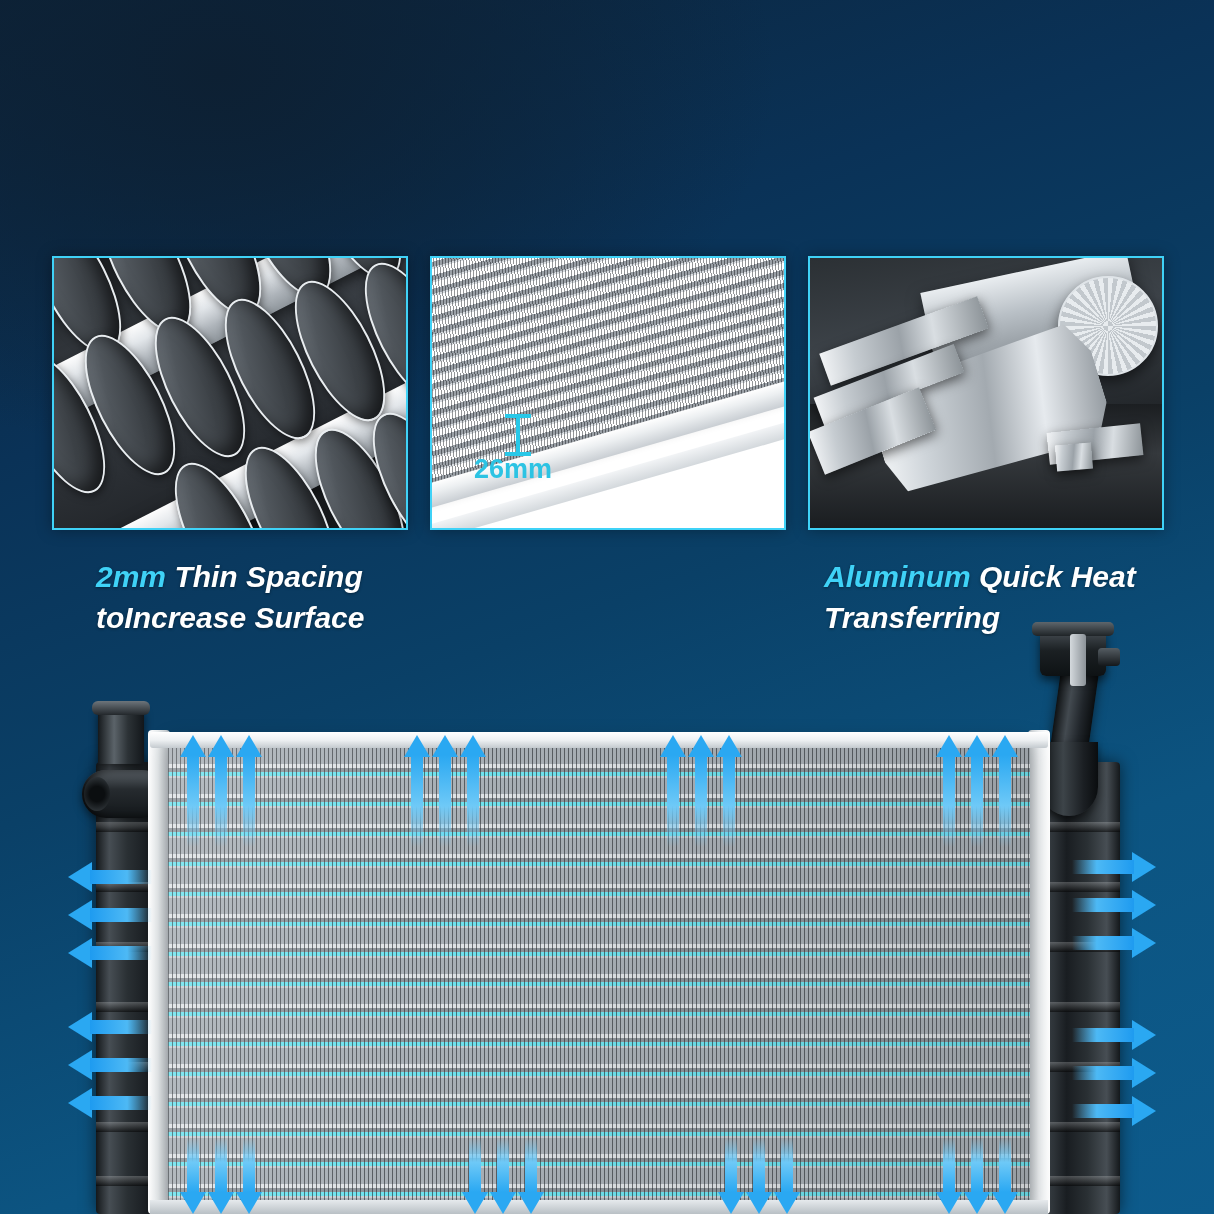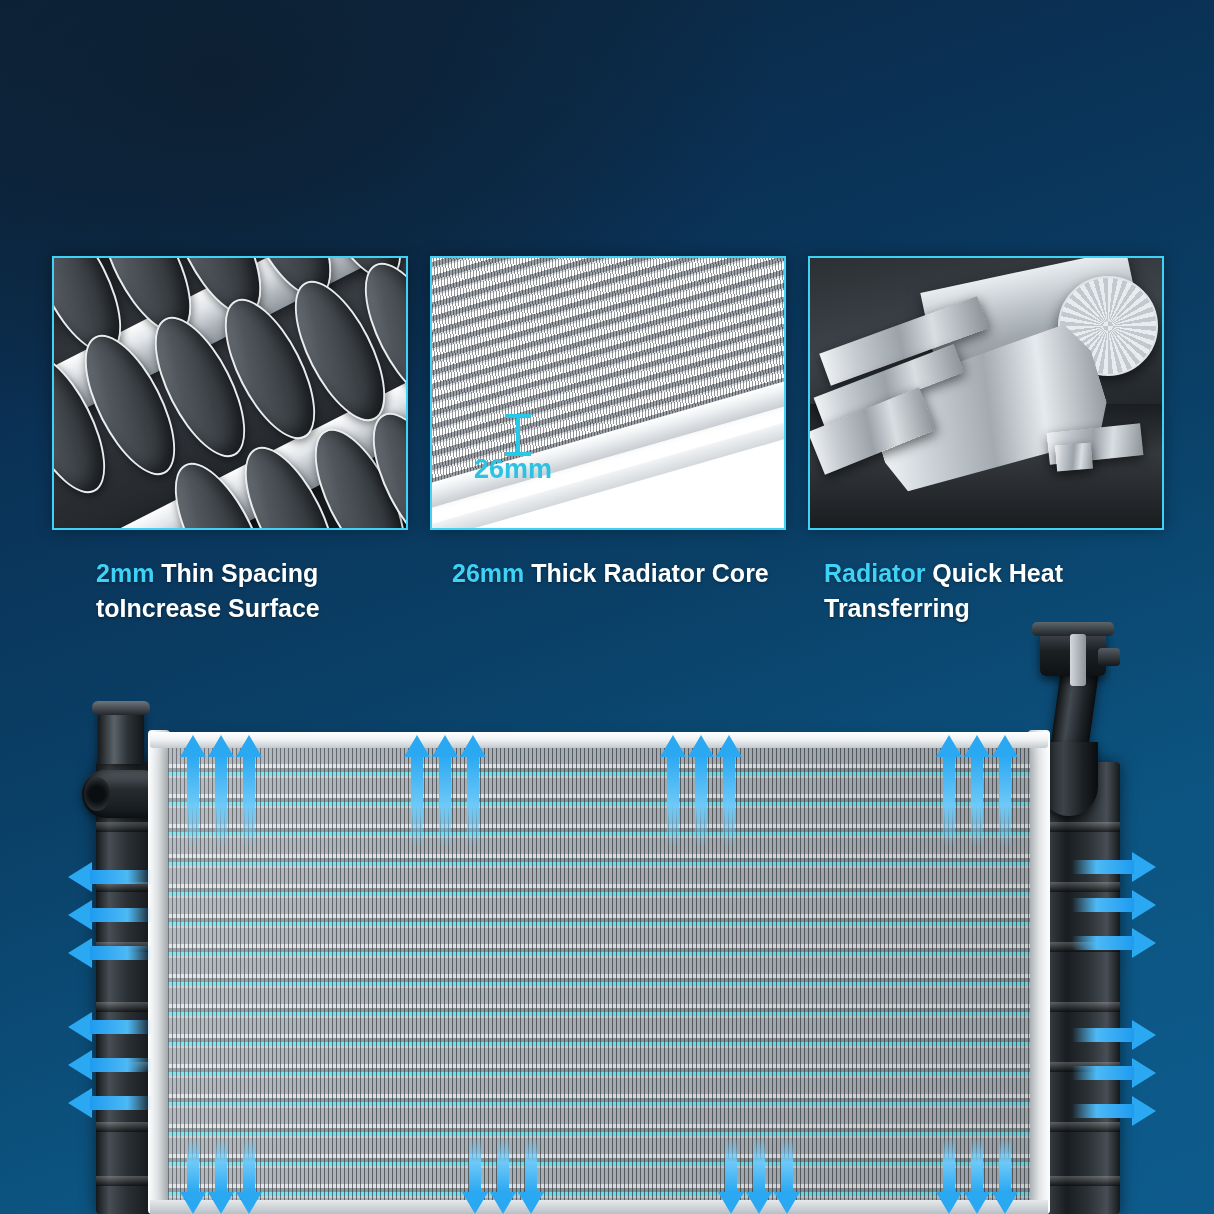--- a/index.html
+++ b/index.html
@@ -149,22 +149,22 @@
     box-shadow:0 6px 14px rgba(0,0,0,.55);
   }
   .hexbar{
     position:absolute;
     background:linear-gradient(100deg,#fafcfd 0%,#cfd5da 22%,#a3aab0 50%,#e6eaee 72%,#8d949a 100%);
     clip-path:polygon(0% 35%, 6% 8%, 92% 0%, 100% 28%, 100% 72%, 92% 100%, 6% 95%, 0% 66%);
     box-shadow:0 6px 16px rgba(0,0,0,.55);
   }
 
   
-  .caption{position:absolute;width:340px;font-size:25px;line-height:1.38;color:#ffffff;
-           text-shadow:0 1px 3px rgba(0,0,0,.4);font-weight:bold;}
+  .caption{position:absolute;width:340px;font-size:30px;line-height:1.38;color:#ffffff;
+           text-shadow:0 1px 3px rgba(0,0,0,.4);font-weight:bold;font-style:italic;}
   .caption .hi{color:#3fd2f7;}
   .cap1{left:96px;top:556px;}
   .cap2{left:452px;top:556px;}
   .cap3{left:824px;top:556px;width:330px;}
 
   .rad-core{
     position:absolute;left:168px;top:742px;width:862px;height:472px;
     background:
       repeating-linear-gradient(to bottom,
         #6fe3ee 0px, #6fe3ee 4px,
@@ -375,25 +375,22 @@
         <div class="metal" style="left:2px;top:150px;width:120px;height:46px;transform:rotate(-22deg);"></div>
         <div class="metal" style="left:238px;top:170px;width:94px;height:32px;transform:rotate(-6deg);"></div>
         <div class="metal" style="left:246px;top:186px;width:36px;height:26px;transform:rotate(-5deg);"></div>
       </div>
     </div>
   </div>
 
   <div class="caption cap1">
     <span class="hi">2mm</span><span> Thin Spacing toIncrease Surface</span>
   </div>
-  <div class="caption cap2">
-    <span class="hi">26mm</span><span> Thick Radiator Core</span>
-  </div>
   <div class="caption cap3">
-    <span class="hi">Radiator</span><span> Quick Heat Transferring</span>
+    <span class="hi">Aluminum</span><span> Quick Heat Transferring</span>
   </div>
 
   <div>
 
     <div class="tank tank-left">
       <div class="tank-rib" style="top:60px;"></div>
       <div class="tank-rib" style="top:120px;"></div>
       <div class="tank-rib" style="top:180px;"></div>
       <div class="tank-rib" style="top:240px;"></div>
       <div class="tank-rib" style="top:300px;"></div>

